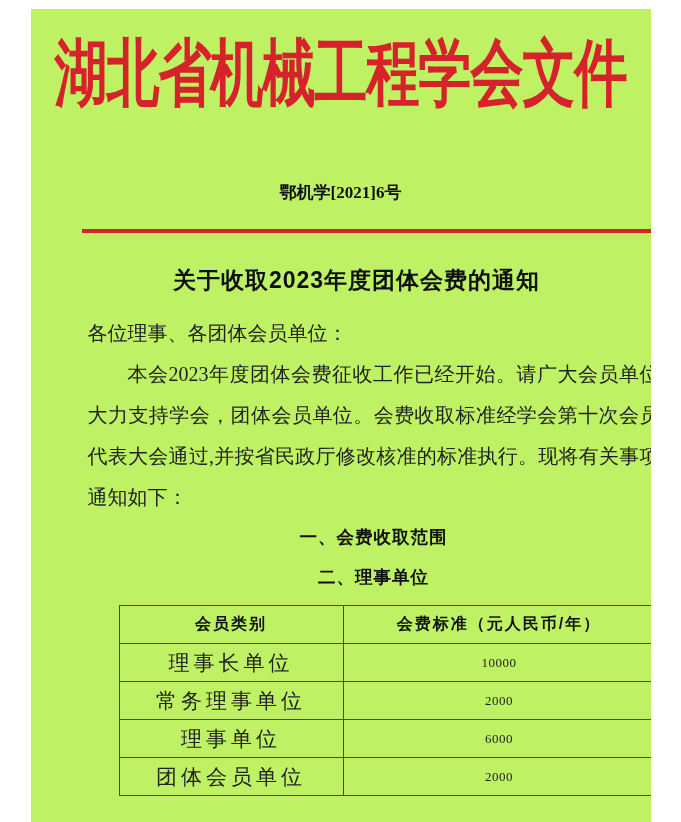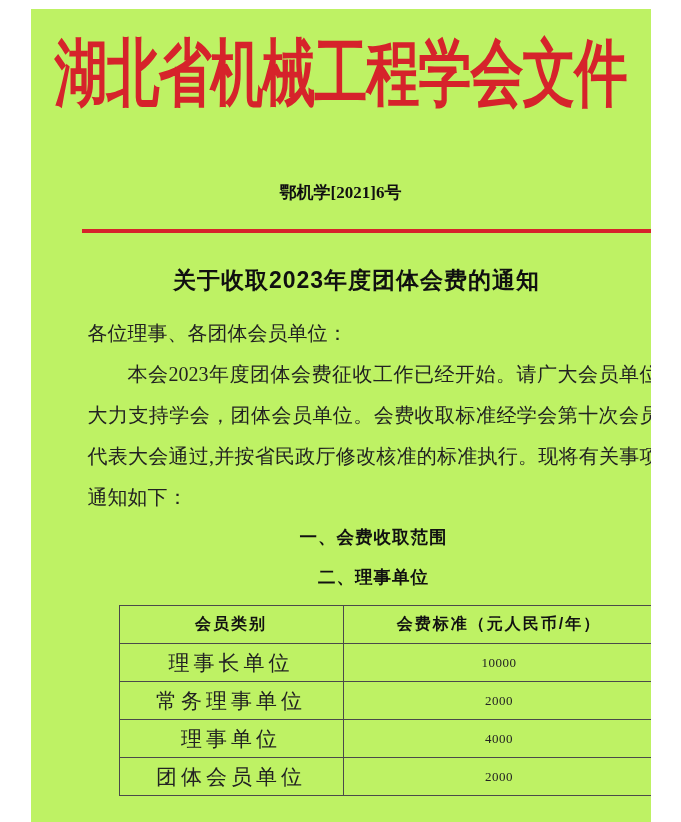--- a/index.html
+++ b/index.html
@@ -162,21 +162,21 @@
           <tr>
             <td class="cat">理事长单位</td>
             <td class="fee">10000</td>
           </tr>
           <tr>
             <td class="cat">常务理事单位</td>
             <td class="fee">2000</td>
           </tr>
           <tr>
             <td class="cat">理事单位</td>
-            <td class="fee">4000</td>
+            <td class="fee">6000</td>
           </tr>
           <tr>
             <td class="cat">团体会员单位</td>
             <td class="fee">2000</td>
           </tr>
         </tbody>
     </table>
 
   </div>
 </div>

